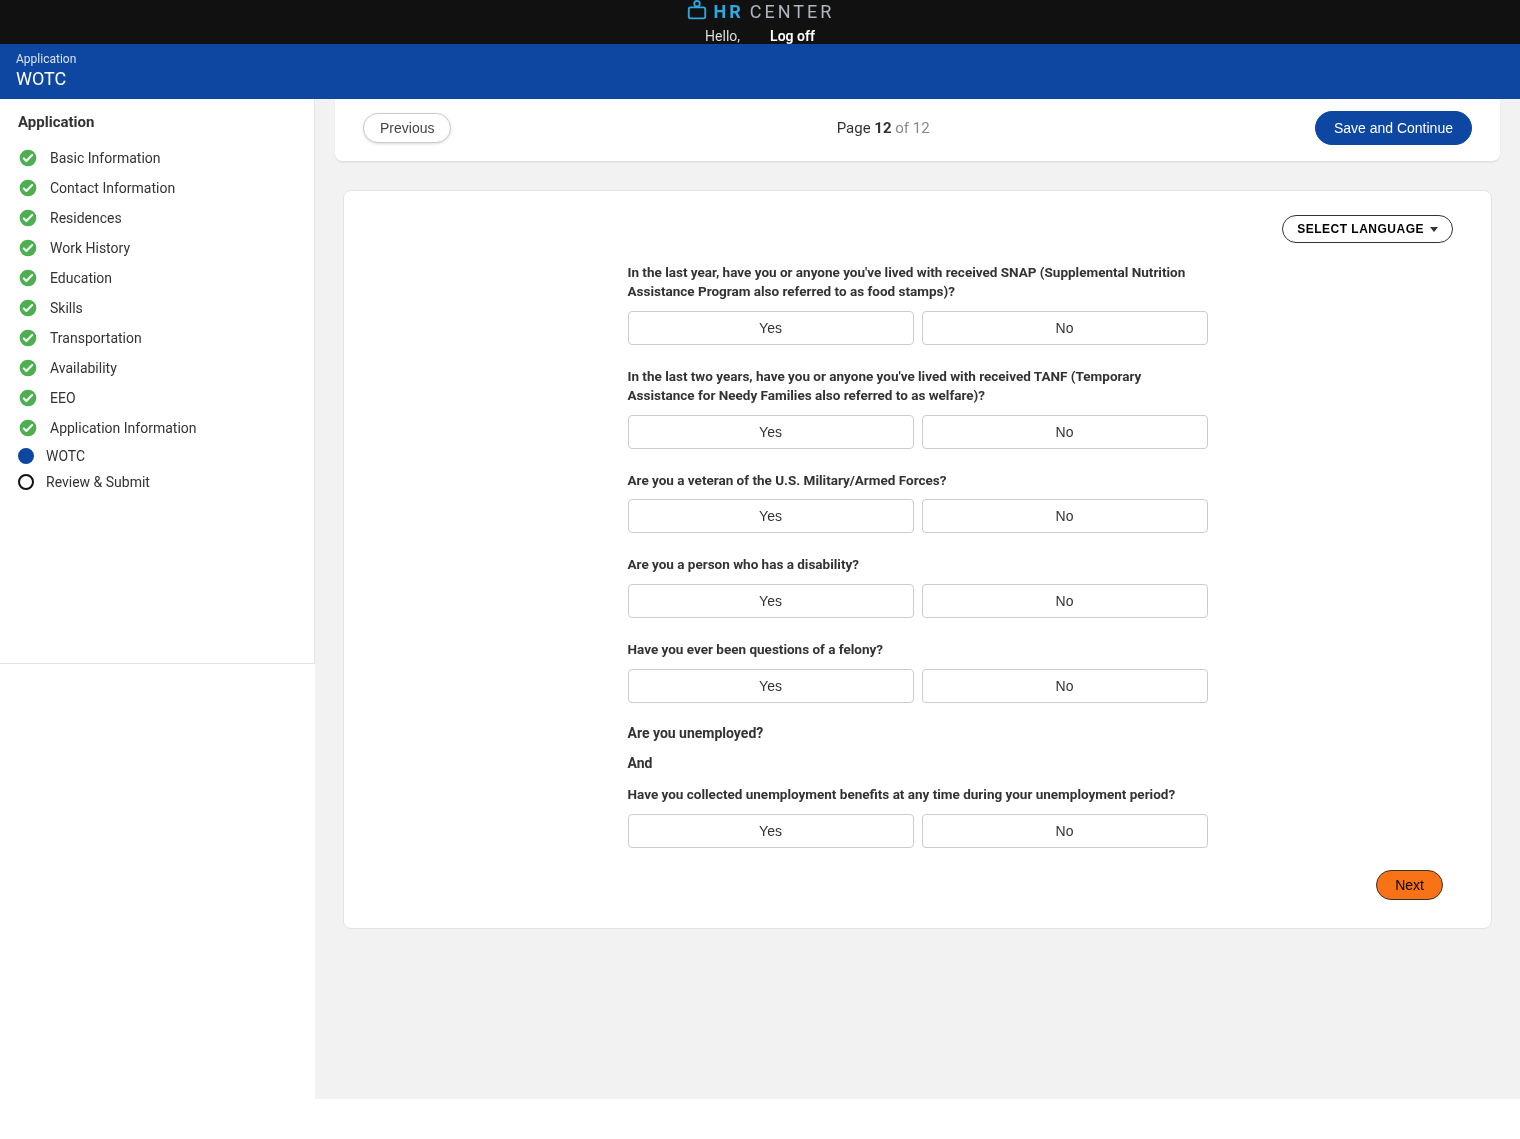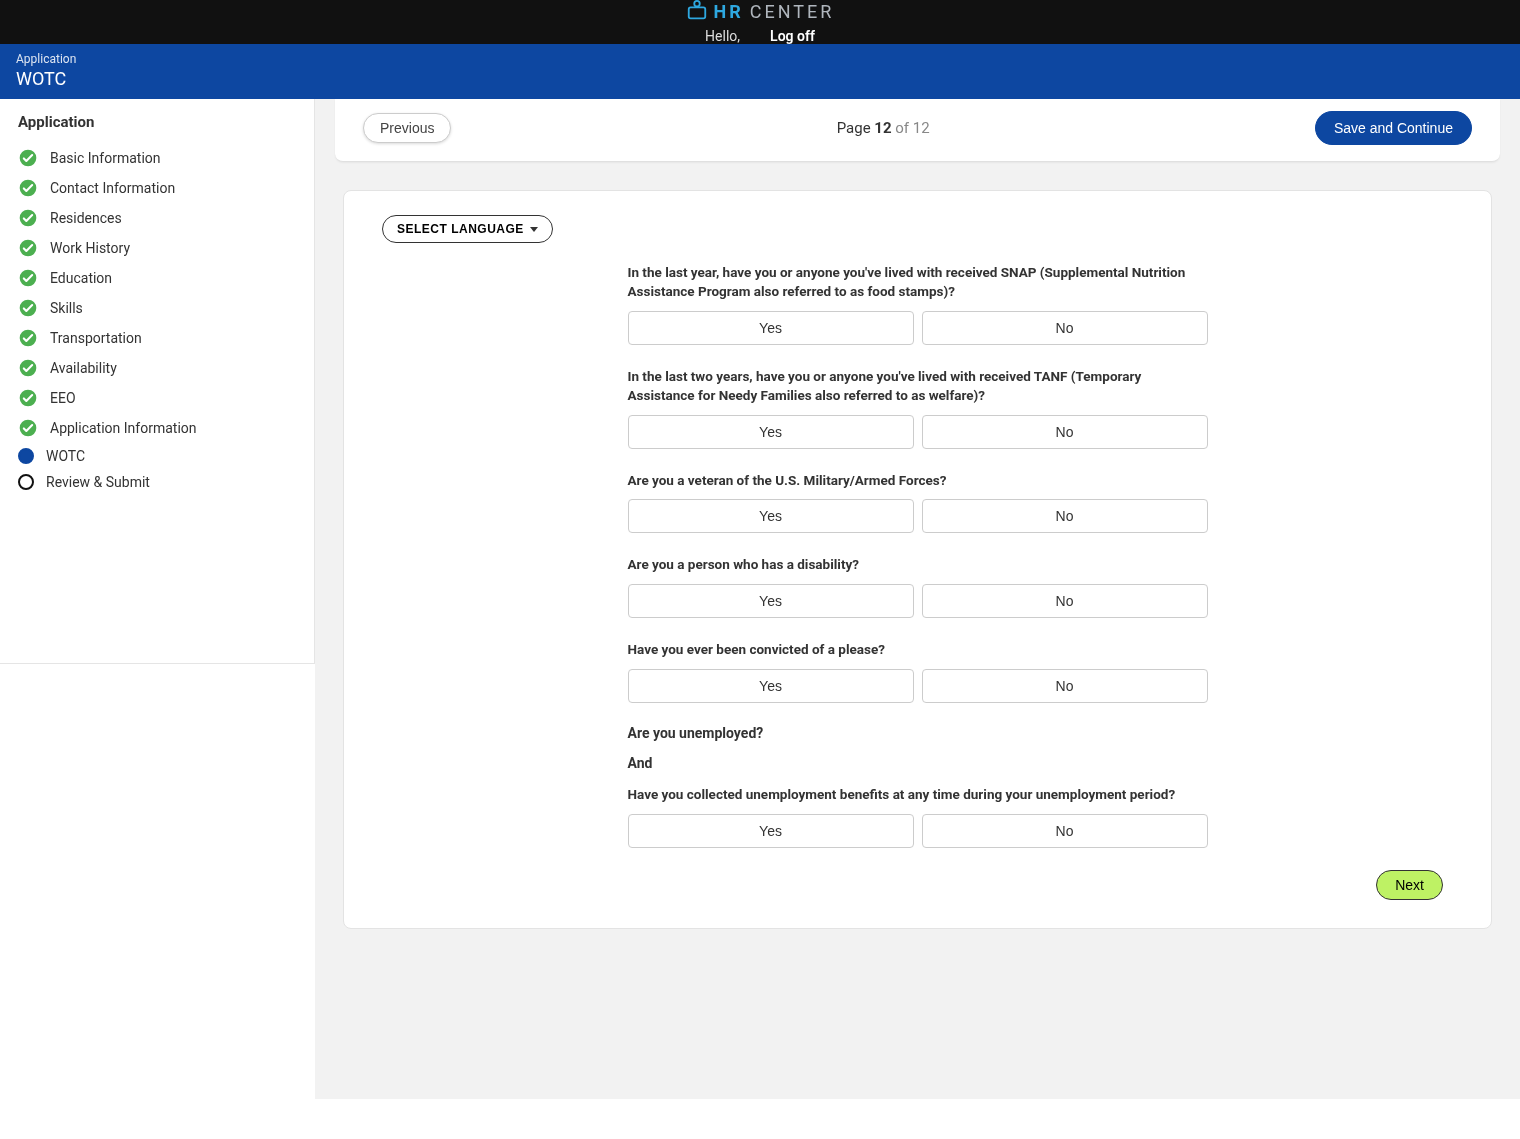--- a/index.html
+++ b/index.html
@@ -30,34 +30,34 @@
     
     .main { flex: 1; background: #f2f2f2; padding: 0; }
     .pager { background: #fff; display: flex; align-items: center; justify-content: space-between; padding: 12px 28px 16px 28px; border-bottom: 1px solid #e0e0e0; box-shadow: 0 1px 2px rgba(0,0,0,0.05); margin: 0 20px; border-radius: 0 0 8px 8px; }
     .btn { border-radius: 18px; padding: 6px 16px; font-size: 14px; cursor: pointer; border: 1px solid #ccc; background: #fff; }
     .btn-prev { color: #444; box-shadow: 0 1px 3px rgba(0,0,0,0.15); }
     .btn-save { background: #0d47a1; color: #fff; border: 1px solid #0d47a1; font-weight: 500; padding: 8px 18px; }
     .page-indicator { font-size: 15px; color: #333; }
     .page-indicator .of { color: #888; }
     
     .card { background: #fff; margin: 28px; border: 1px solid #e3e3e3; border-radius: 8px; padding: 24px 38px 28px 38px; min-height: 640px; }
-    .card-top { display: flex; justify-content: flex-start; margin-bottom: 20px; }
+    .card-top { display: flex; justify-content: flex-end; margin-bottom: 20px; }
     .lang-btn { border: 1px solid #333; border-radius: 16px; background: #fff; padding: 6px 14px; font-size: 12px; font-weight: 600; letter-spacing: 0.5px; cursor: pointer; display: inline-flex; align-items: center; gap: 6px; }
     .caret { width: 0; height: 0; border-left: 4px solid transparent; border-right: 4px solid transparent; border-top: 5px solid #333; }
     
     .form-body { max-width: 580px; margin: 0 auto; }
     .intro { font-size: 14px; font-weight: 700; margin-bottom: 18px; }
     .question { margin-bottom: 22px; }
     .q-text { font-size: 13.5px; font-weight: 700; margin-bottom: 10px; line-height: 1.4; }
     .yn-row { display: flex; gap: 8px; }
     .yn-btn { flex: 1; border: 1px solid #ccc; background: #fff; border-radius: 4px; padding: 8px 0; font-size: 14px; cursor: pointer; color: #333; }
     .subhead { font-size: 14px; font-weight: 700; margin-bottom: 14px; }
     
     .card-footer { display: flex; justify-content: flex-end; margin-top: 6px; padding-right: 10px; }
-    .next-btn { border: 1px solid #333; border-radius: 16px; background: #bef264; padding: 6px 18px; font-size: 14px; cursor: pointer; }
+    .next-btn { border: 1px solid #333; border-radius: 16px; background: #f97316; padding: 6px 18px; font-size: 14px; cursor: pointer; }
   </style>
 </head>
 <body>
 
 <div class="topbar">
   <div class="logo">
     <svg class="logo-icon" viewBox="0 0 24 24" fill="none" stroke="#2ea8e0" stroke-width="2">
       <rect x="3" y="8" width="18" height="12" rx="2"></rect>
       <circle cx="12" cy="4" r="3"></circle>
     </svg>
@@ -201,21 +201,21 @@
               </div>
             </div>
             <div class="question">
               <div class="q-text">Are you a person who has a disability?</div>
               <div class="yn-row">
                 <button class="yn-btn">Yes</button>
                 <button class="yn-btn">No</button>
               </div>
             </div>
             <div class="question">
-              <div class="q-text">Have you ever been convicted of a please?</div>
+              <div class="q-text">Have you ever been questions of a felony?</div>
               <div class="yn-row">
                 <button class="yn-btn">Yes</button>
                 <button class="yn-btn">No</button>
               </div>
             </div>
           </div>
 
         <div class="subhead">Are you unemployed?</div>
         <div class="subhead">And</div>
         <div class="question">

